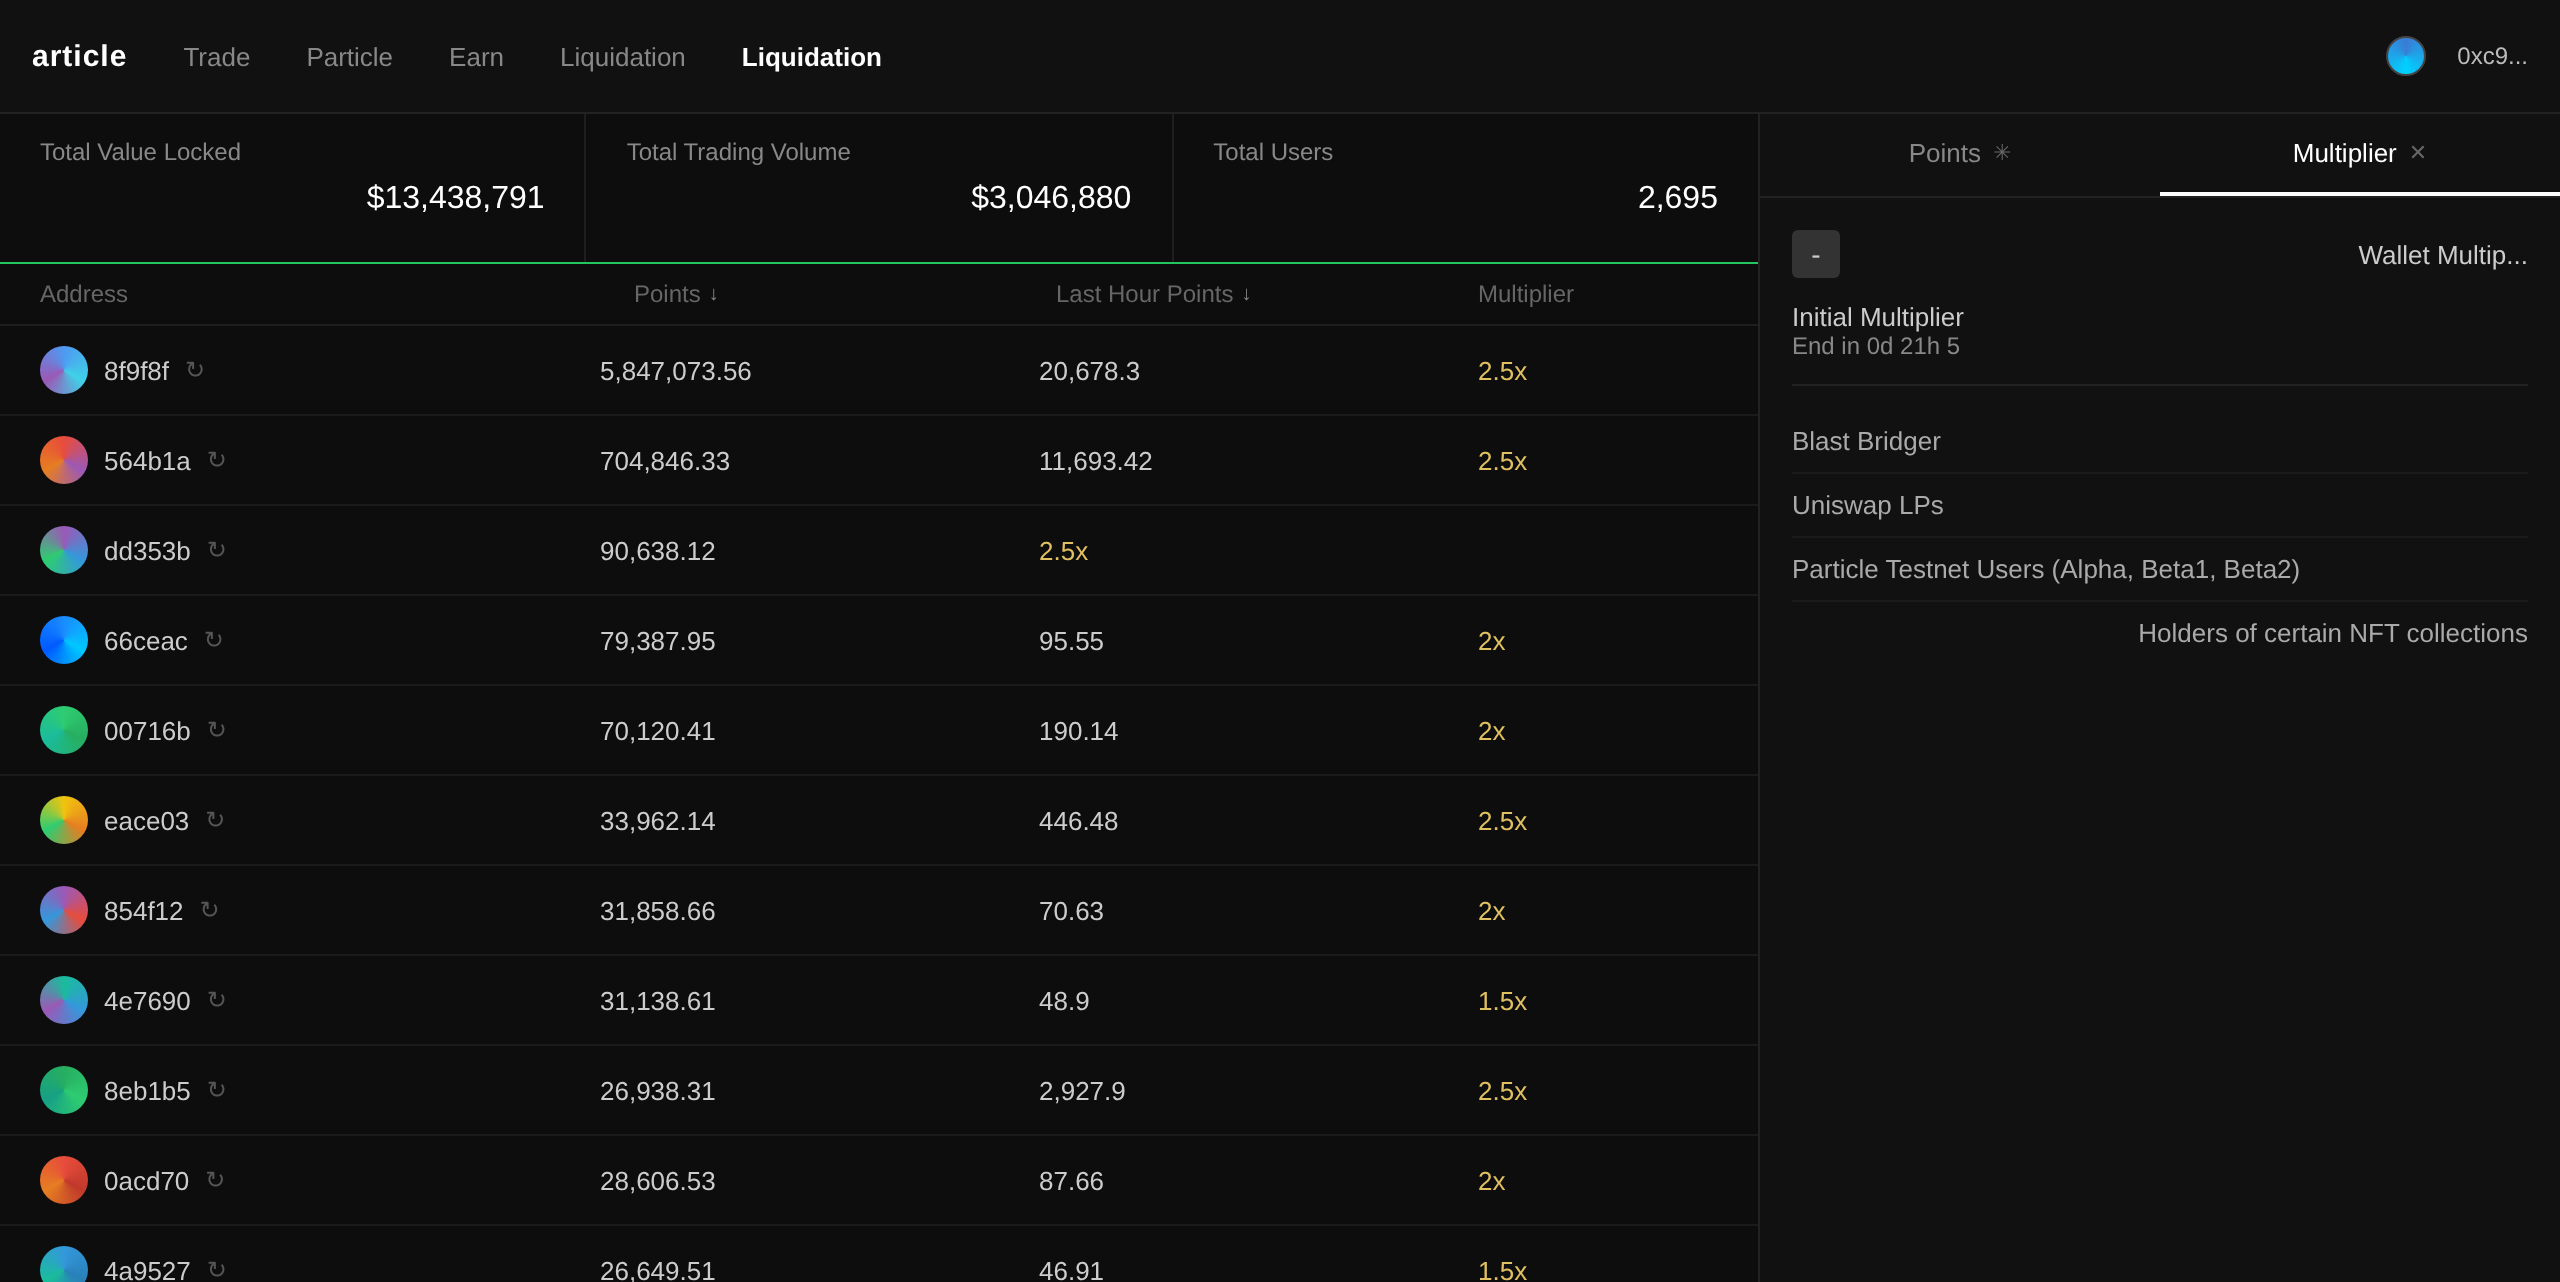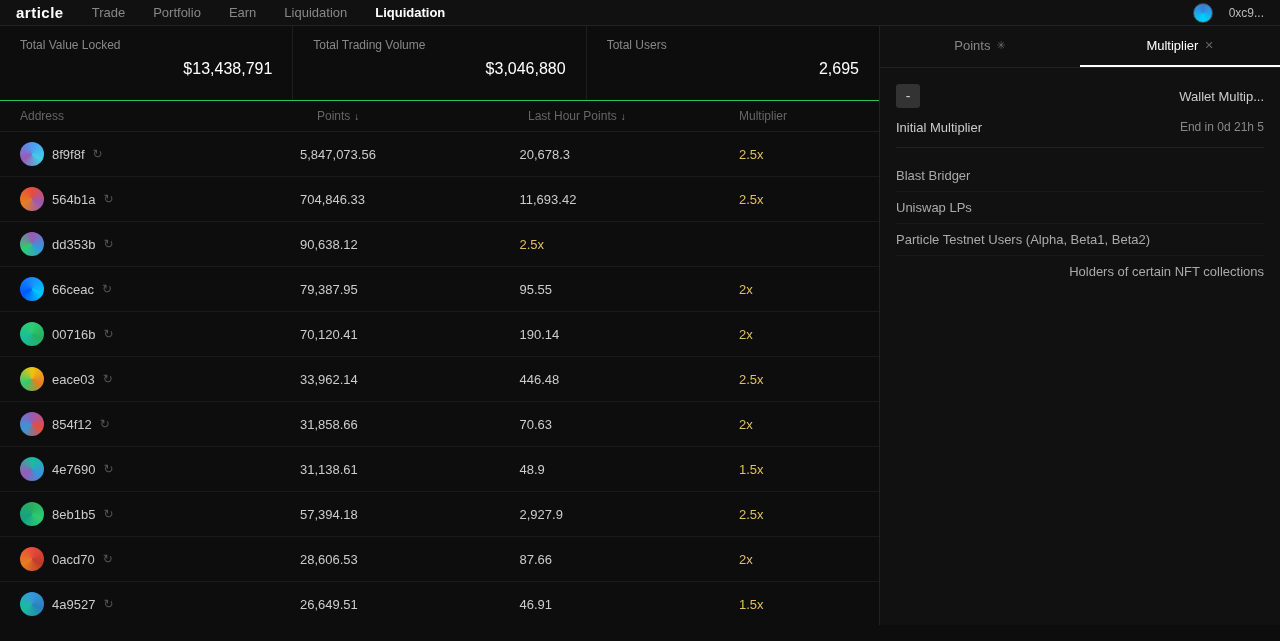--- a/index.html
+++ b/index.html
@@ -10,21 +10,21 @@
       font-size: 13px;
       width: 1280px;
       height: 641px;
       overflow: hidden;
     }
 
     
     .navbar {
       display: flex;
       align-items: center;
-      height: 26px;
+      height: 57px;
       background: #111;
       border-bottom: 1px solid #222;
       padding: 0 16px;
       gap: 28px;
       text-align: center;
     }
     .nav-logo {
       color: #fff;
       font-size: 15px;
       font-weight: 600;
@@ -209,20 +209,21 @@
       font-size: 14px;
       border-radius: 3px;
     }
 
     .multiplier-info-row {
       display: flex;
       justify-content: space-between;
       margin-bottom: 12px;
       padding-bottom: 12px;
       border-bottom: 1px solid #222;
+      flex-direction: column;
     }
     .initial-multi-label {
       color: #ccc;
       font-size: 13px;
       font-weight: 500;
     }
     .end-label {
       color: #888;
       font-size: 12px;
     }
@@ -258,21 +259,21 @@
     ::-webkit-scrollbar { width: 4px; }
     ::-webkit-scrollbar-track { background: #111; }
     ::-webkit-scrollbar-thumb { background: #333; border-radius: 2px; }
   </style>
 </head>
 <body>
 
 <nav class="navbar">
   <span class="nav-logo">article</span>
   <a class="nav-link">Trade</a>
-  <a class="nav-link">Portfolio</a>
+  <a class="nav-link">Particle</a>
   <a class="nav-link">Earn</a>
   <a class="nav-link">Liquidation</a>
   <a class="nav-link active">Liquidation</a>
   <div class="nav-spacer"></div>
   <div class="nav-wallet">
     <div class="nav-wallet-globe"></div>
     <span>0xc9...</span>
   </div>
 </nav>
 
@@ -387,21 +388,21 @@
       <span class="col-num">31,138.61</span>
       <span class="col-num">48.9</span>
       <span class="multiplier-badge">1.5x</span>
     </div>
         <div class="table-row">
       <div class="address-cell">
         <div class="avatar avatar-9"></div>
         <span class="addr-text">8eb1b5</span>
         <span class="spin-icon">↻</span>
       </div>
-      <span class="col-num">57,394.18</span>
+      <span class="col-num">26,938.31</span>
       <span class="col-num">2,927.9</span>
       <span class="multiplier-badge">2.5x</span>
     </div>
         <div class="table-row">
       <div class="address-cell">
         <div class="avatar avatar-10"></div>
         <span class="addr-text">0acd70</span>
         <span class="spin-icon">↻</span>
       </div>
       <span class="col-num">28,606.53</span>

